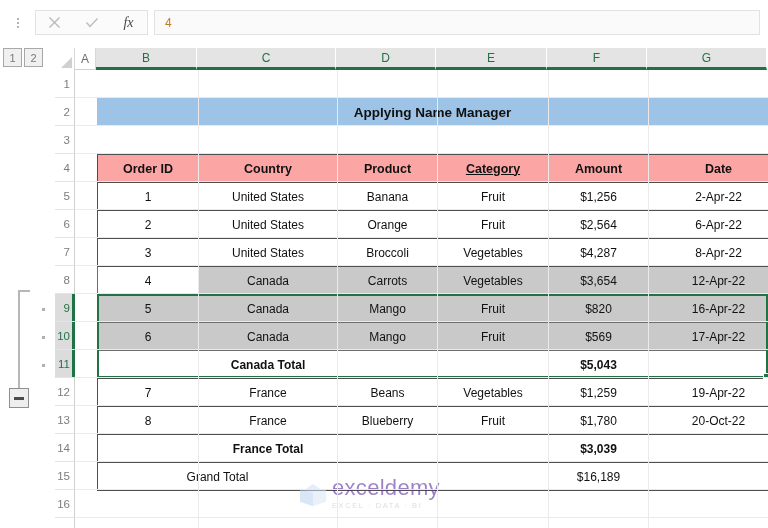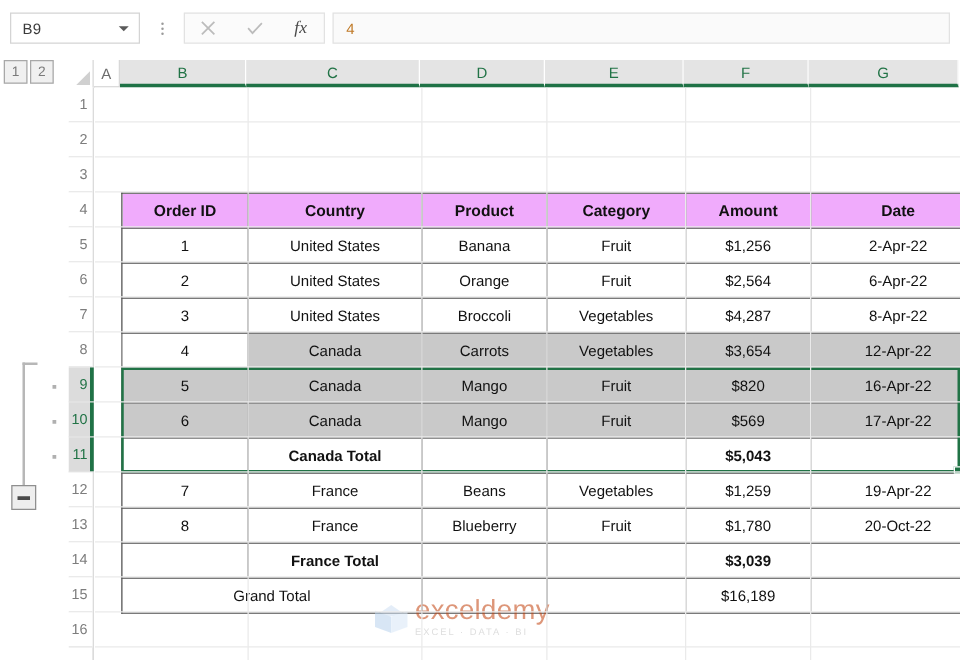--- a/index.html
+++ b/index.html
@@ -212,21 +212,21 @@
     font-size: 12px;
     text-align: center;
     vertical-align: middle;
     color: #111;
     background: #ffffff;
     padding: 0;
     overflow: hidden;
     white-space: nowrap;
   }
   #table th {
-    background: #f0abfc;
+    background: #fca5a5;
     font-weight: bold;
     font-size: 12.5px;
   }
   #table td.total { font-weight: bold; }
   #table tr.selrow td {
     background: #c9c9c9;
     border-color: #6e6e6e;
   }
   #table tr.selrow td.active {
     background: #ffffff;
@@ -272,32 +272,28 @@
     position: absolute; left: 0; top: 12px;
     width: 13px; height: 13px; background: #b9d3ee;
     transform: skewY(20deg);
   }
   #wm-cube .f3 {
     position: absolute; left: 13px; top: 12px;
     width: 13px; height: 13px; background: #d8e7f7;
     transform: skewY(-20deg);
   }
   #wm-text { margin-left: 6px; line-height: 1; }
-  #wm-name { font-size: 22px; color: #c2410c; letter-spacing: .3px; }
+  #wm-name { font-size: 22px; color: #4c1d95; letter-spacing: .3px; }
   #wm-tag { font-size: 7.5px; color: #c3c3c3; letter-spacing: 1.6px; margin-top: 3px; }
 </style>
 </head>
 <body>
 
 <div id="formula-strip">
 
-  <div id="name-box">
-    <span class="nb-text">B9</span>
-    <span class="nb-arrow"></span>
-  </div>
 
   <div id="kebab">
     <i></i>
     <i></i>
     <i></i>
   </div>
 
   <div id="fx-group">
     <div class="fx-btn">
       <svg width="13" height="13" viewBox="0 0 13 13" aria-hidden="true">
@@ -359,28 +355,31 @@
     <div class="rowh sel">11</div>
     <div class="rowh">12</div>
     <div class="rowh">13</div>
     <div class="rowh">14</div>
     <div class="rowh">15</div>
     <div class="rowh">16</div>
   </div>
 
 <div id="grid">
 
+  <div id="title-banner">
+    <span>Applying Name Manager</span>
+  </div>
 
   <table id="table">
     <thead>
       <tr>
           <th style="width: 101px;">Order ID</th>
           <th style="width: 139px;">Country</th>
           <th style="width: 100px;">Product</th>
-          <th style="width: 111px;">Category</th>
+          <th style="width: 111px; text-decoration: underline;">Category</th>
           <th style="width: 100px;">Amount</th>
           <th style="width: 140px;">Date</th>
         </tr>
     </thead>
     <tbody>
         <tr>
           <td>1</td>
           <td>United States</td>
           <td>Banana</td>
           <td>Fruit</td>

